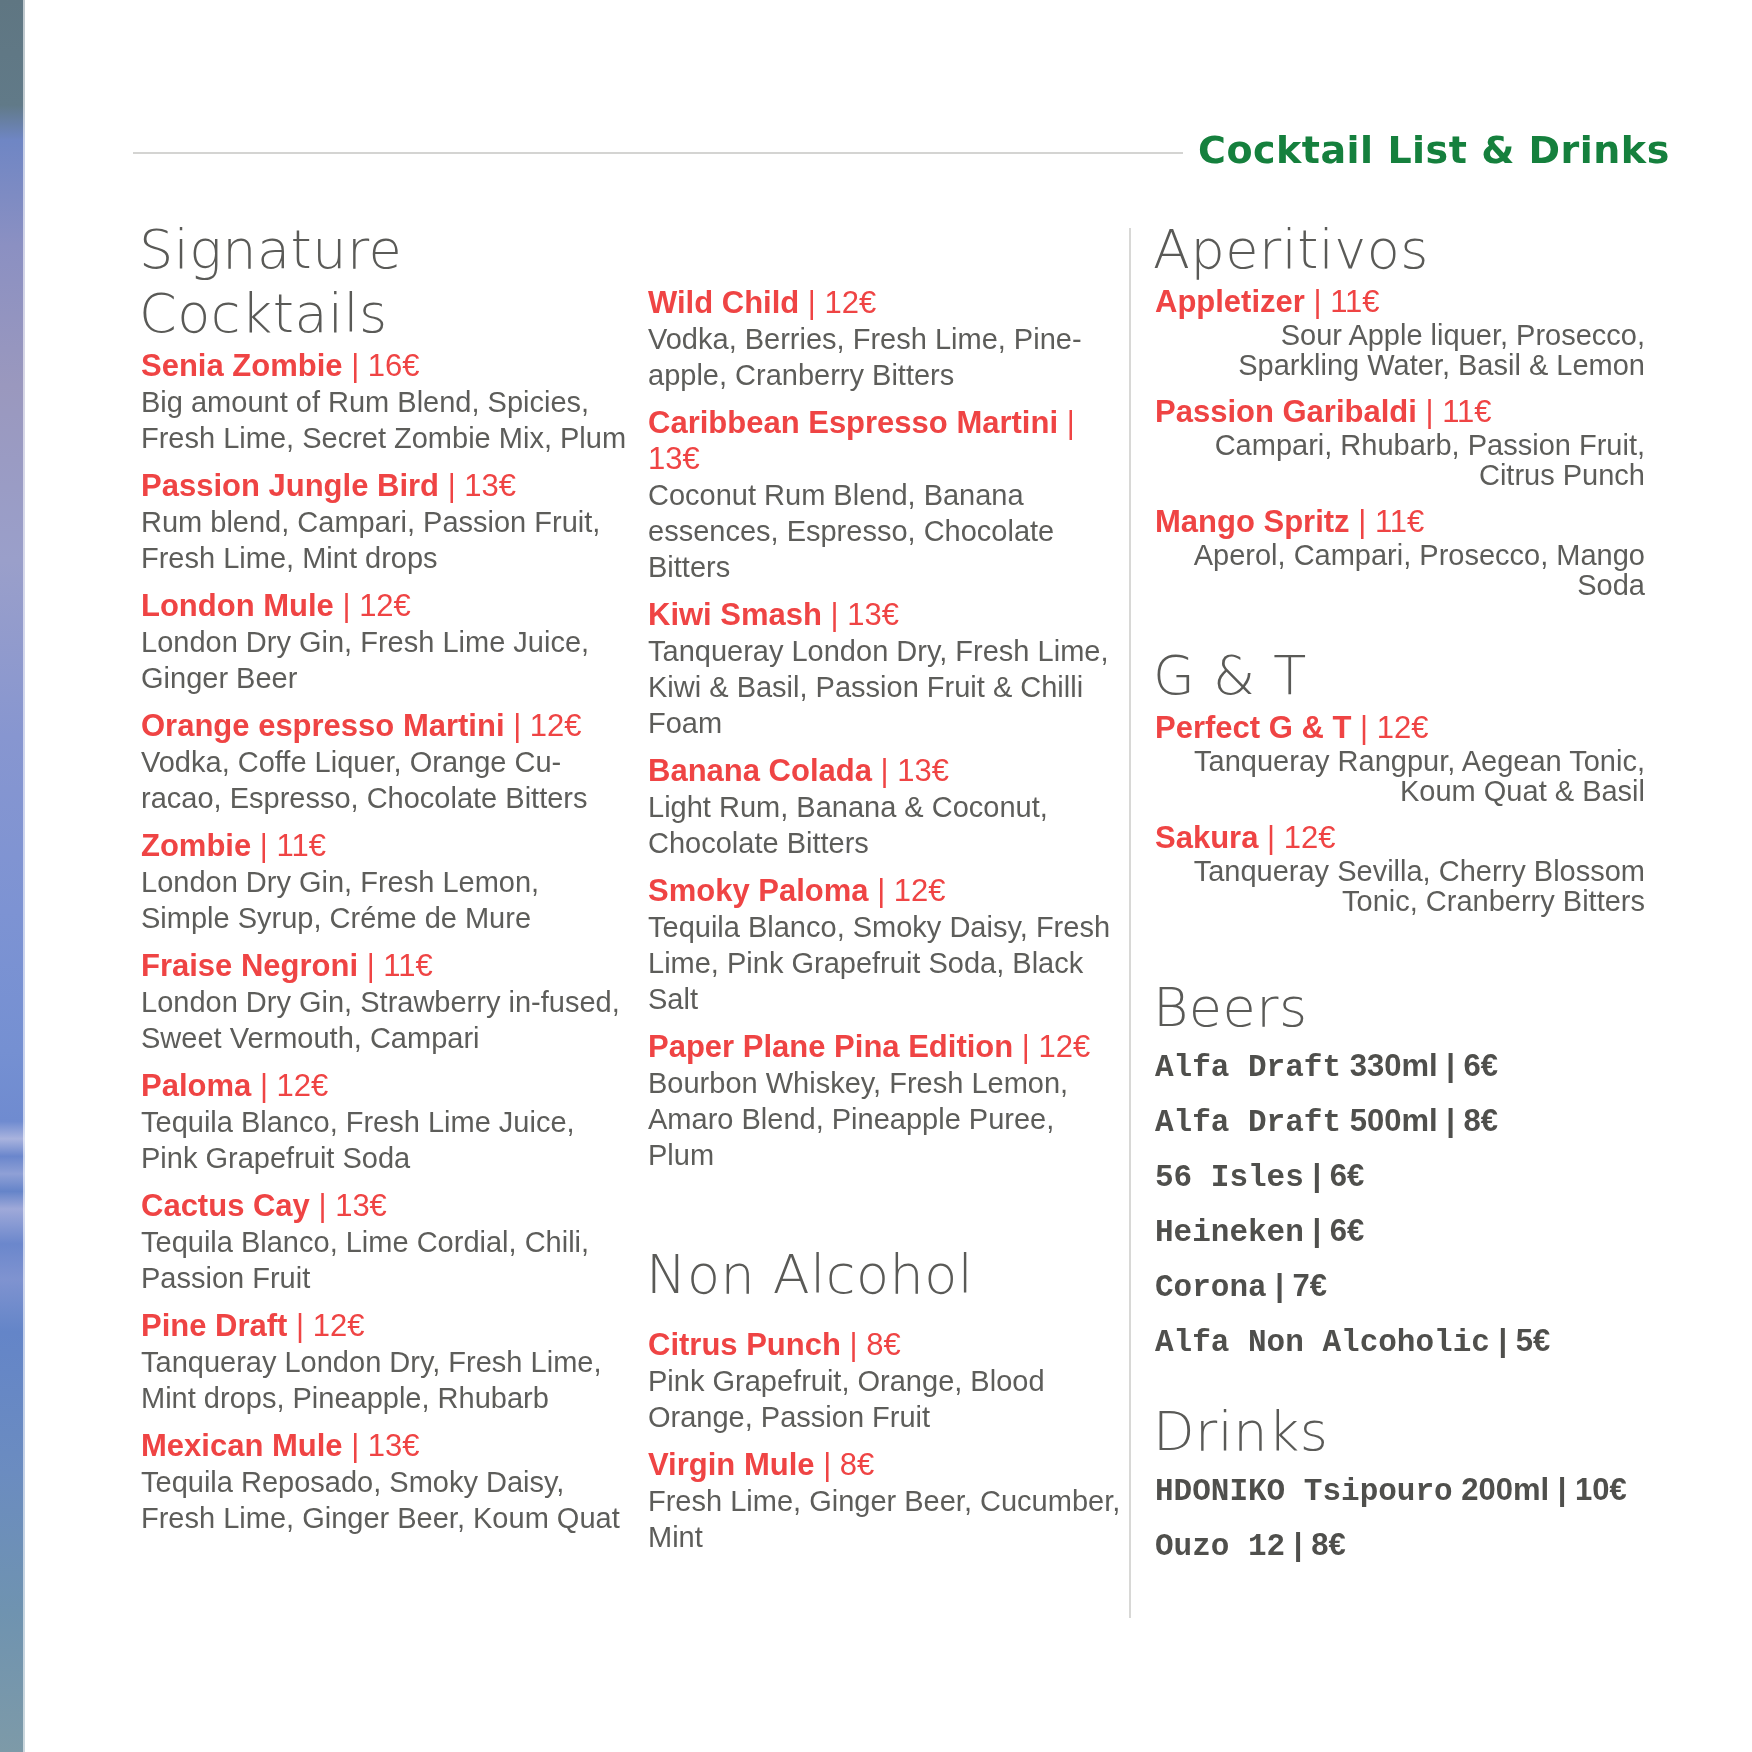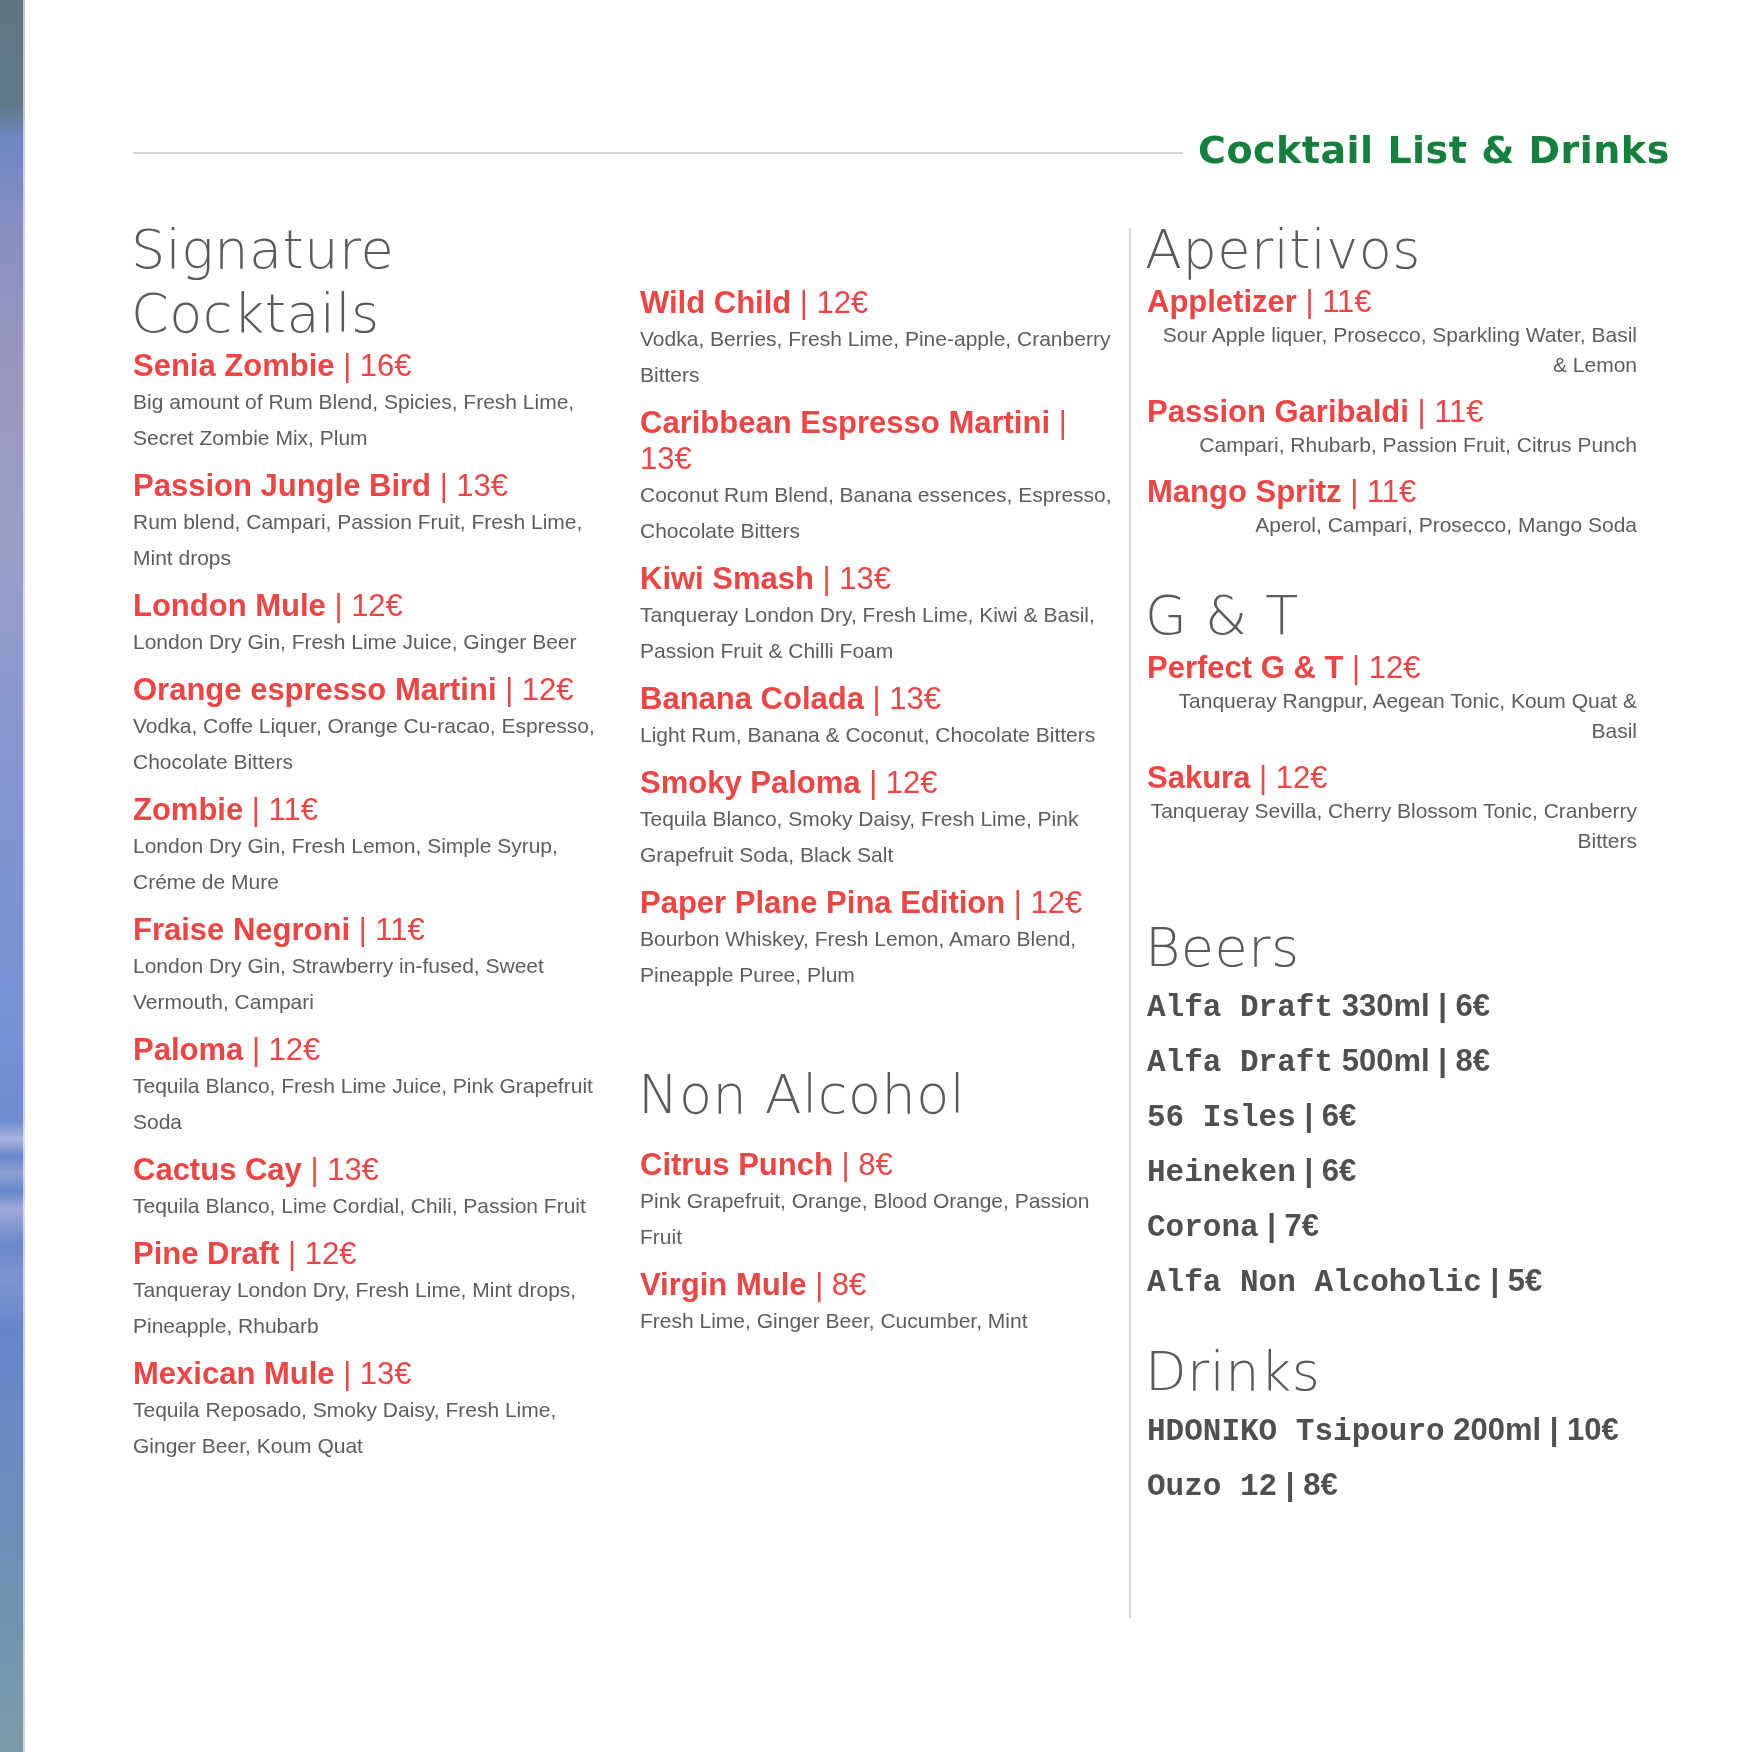--- a/index.html
+++ b/index.html
@@ -23,21 +23,21 @@
   }
   .header-rule {
     position: absolute; left: 133px; top: 152px; width: 1050px; height: 2px;
     background: #d4d4d2;
   }
   .page-title {
     position: absolute; left: 1198px; top: 128px;
     font-family: "DejaVu Sans", sans-serif; font-weight: bold;
     font-size: 38px; color: #15803d; letter-spacing: 0.5px; white-space: nowrap;
   }
-  .col { position: absolute; top: 218px; }
+  .col { position: absolute; top: 218px; margin-left: 8px; }
   .col-1 { left: 133px; width: 490px; }
   .col-2 { left: 640px; width: 480px; top: 285px; }
   .col-3 { left: 1147px; width: 490px; }
   .col-divider {
     position: absolute; left: 1129px; top: 228px; width: 2px; height: 1390px;
     background: #d8d8d6;
   }
   .section-title {
     font-family: "DejaVu Sans", sans-serif; font-weight: 200;
     font-size: 54px; color: #5a5a57; line-height: 64px; margin: 0 0 2px -2px;
@@ -45,21 +45,21 @@
     -webkit-text-stroke: 0px;
     font-stretch: normal;
   }
   .item { margin-bottom: 12px; }
   .item-name {
     font-family: "Liberation Sans", sans-serif; font-weight: bold;
     font-size: 31px; line-height: 36px; color: #ef4444;
   }
   .item-price { font-weight: normal; }
   .item-desc {
-    font-family: "Liberation Sans", sans-serif; font-size: 21px; line-height: 36px;
+    font-family: "Liberation Sans", sans-serif; font-size: 29px; line-height: 36px;
     color: #5d5d5a;
   }
   .col-3 .item-desc { line-height: 30px; text-align: right; }
   .col-3 .item { margin-bottom: 14px; }
   .simple-item {
     font-family: "Liberation Sans", sans-serif; font-size: 31px; line-height: 36px;
     color: #4f4f4c; margin-bottom: 17px; white-space: nowrap;
   }
   .simple-item .bold { font-weight: bold; font-family: Liberation Mono, monospace; }
   .simple-item .reg { font-weight: bold; }

